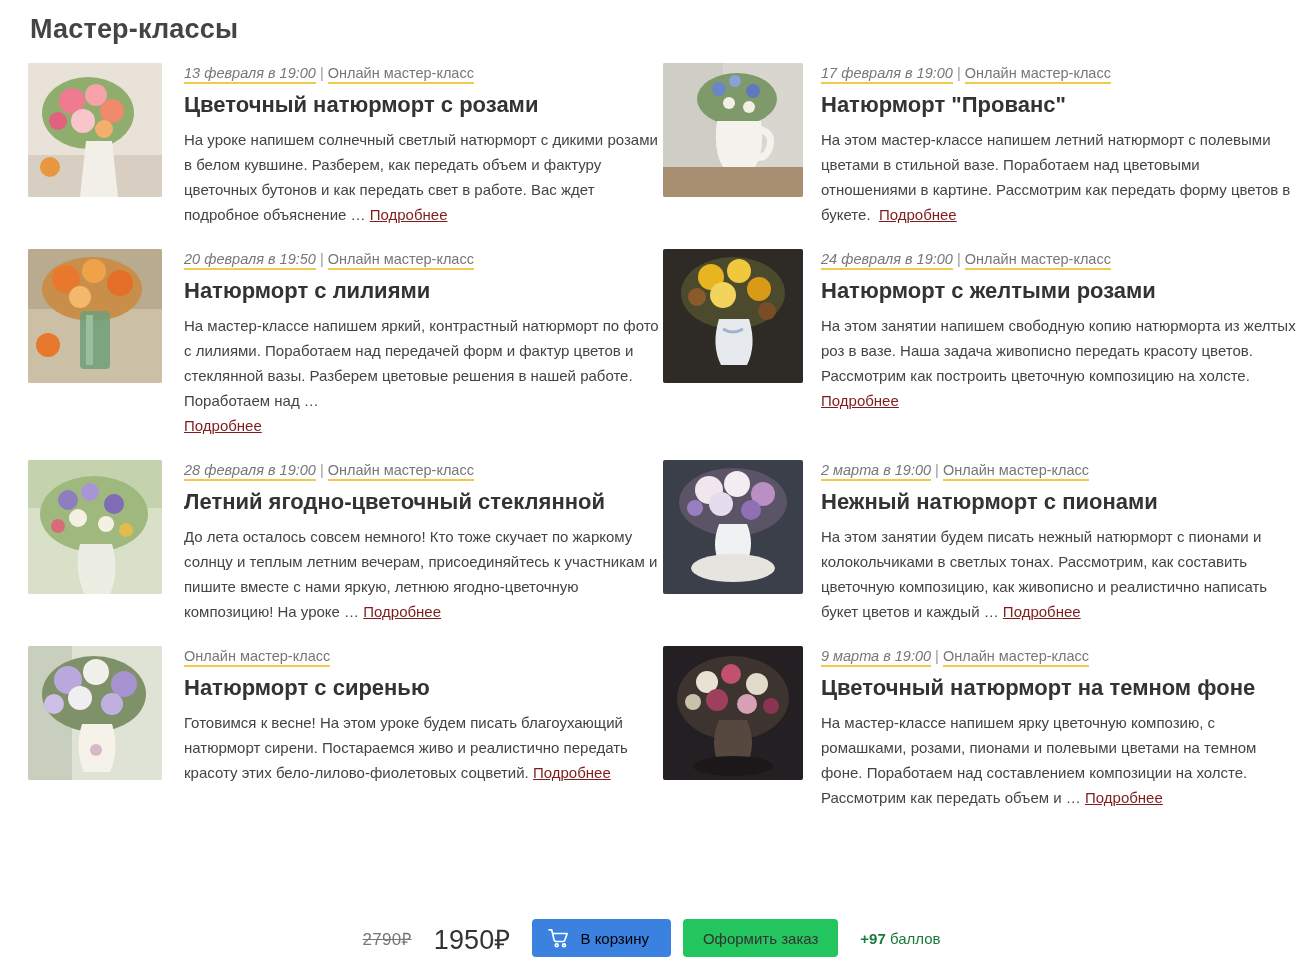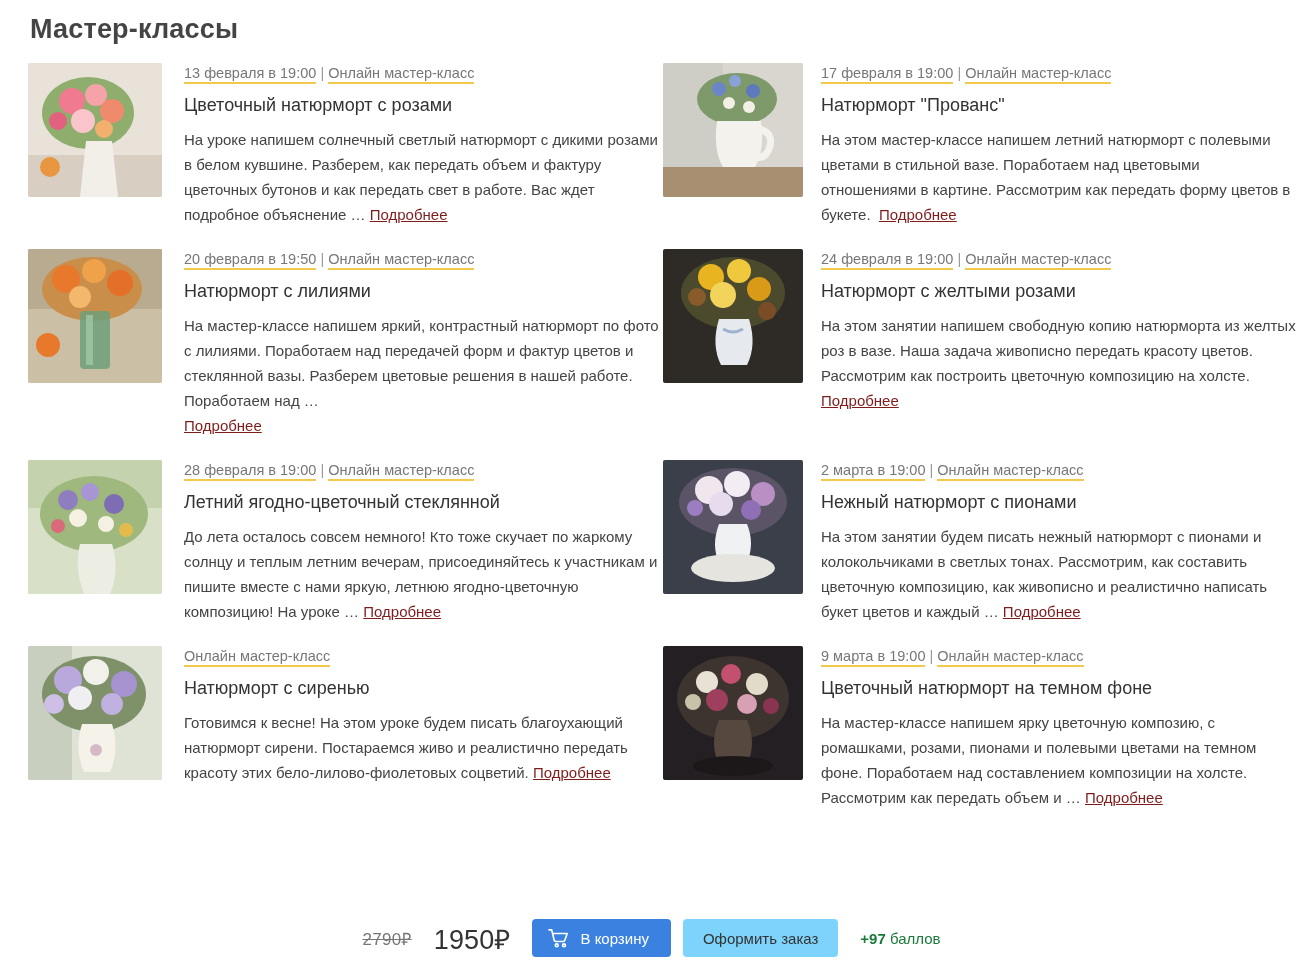--- a/index.html
+++ b/index.html
@@ -72,31 +72,32 @@
     font-size: 14.5px;
     color: #777777;
     line-height: 20px;
     margin: 0 0 2px 0;
     display: inline-block;
   }
   .meta .date {
     color: #777777;
     border-bottom: 2px solid #f2c94c;
     padding-bottom: 1px;
+    font-style: italic;
   }
   .meta .sep { color: #999999; }
   .meta .type {
     color: #777777;
     border-bottom: 2px solid #f2c94c;
     padding-bottom: 1px;
   }
   .card-title {
-    font-size: 18px;
+    font-size: 22px;
     color: #333333;
-    font-weight: normal;
+    font-weight: bold;
     margin: 8px 0 10px 0;
     line-height: 24px;
   }
   .desc {
     font-size: 15px;
     color: #444444;
     line-height: 25px;
     margin: 0;
   }
   .more {
@@ -135,27 +136,27 @@
     font-size: 15px;
     cursor: pointer;
     font-family: "Liberation Sans", sans-serif;
     height: 38px;
     display: inline-flex;
     align-items: center;
     justify-content: center;
   }
   .btn-cart {
     background: #3b82e0;
-    color: #ffffff;
+    color: #000000;
     padding: 0 22px 0 16px;
     gap: 10px;
     margin-right: 12px;
   }
   .btn-order {
-    background: #7dd3fc;
+    background: #22c55e;
     color: #333333;
     padding: 0 20px;
     margin-right: 22px;
   }
   .bonus {
     font-size: 15px;
     color: #1a7a3c;
   }
   .bonus b { font-weight: bold; margin-top: 31px; }
   .cart-icon { width: 22px; height: 20px; display: block; }

